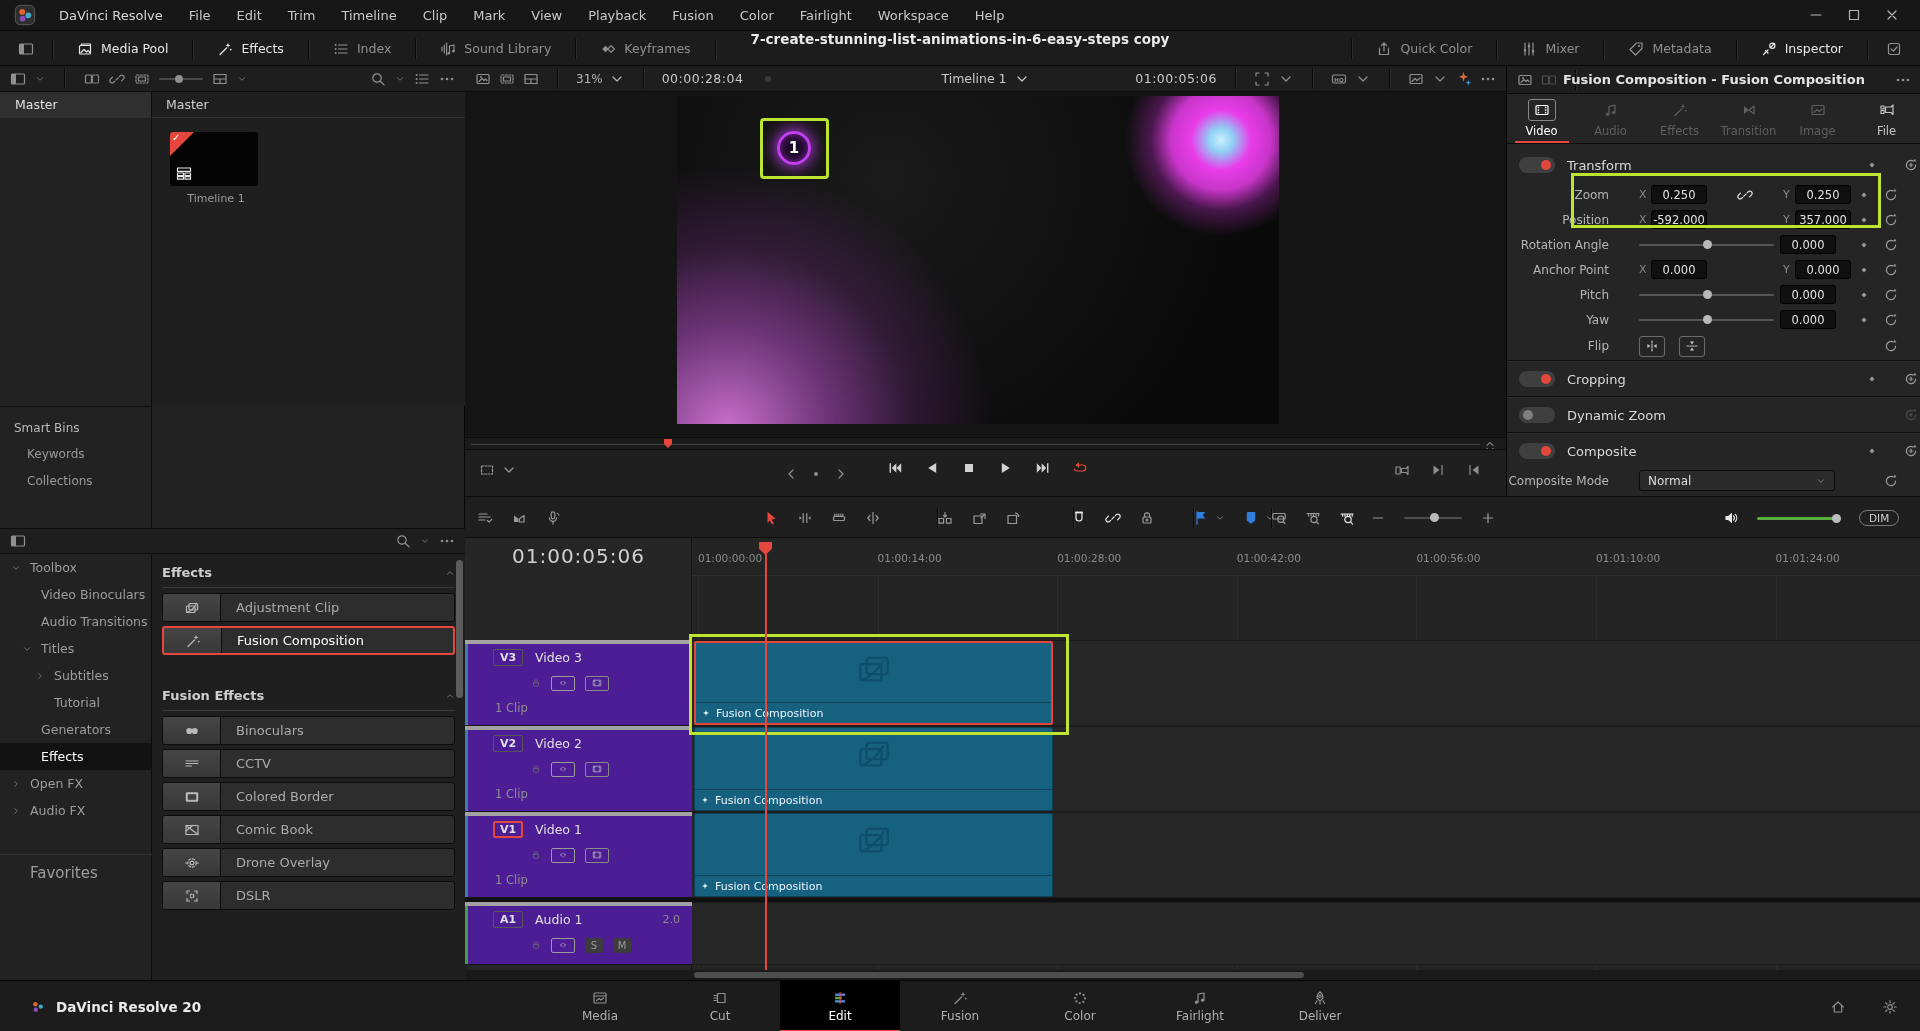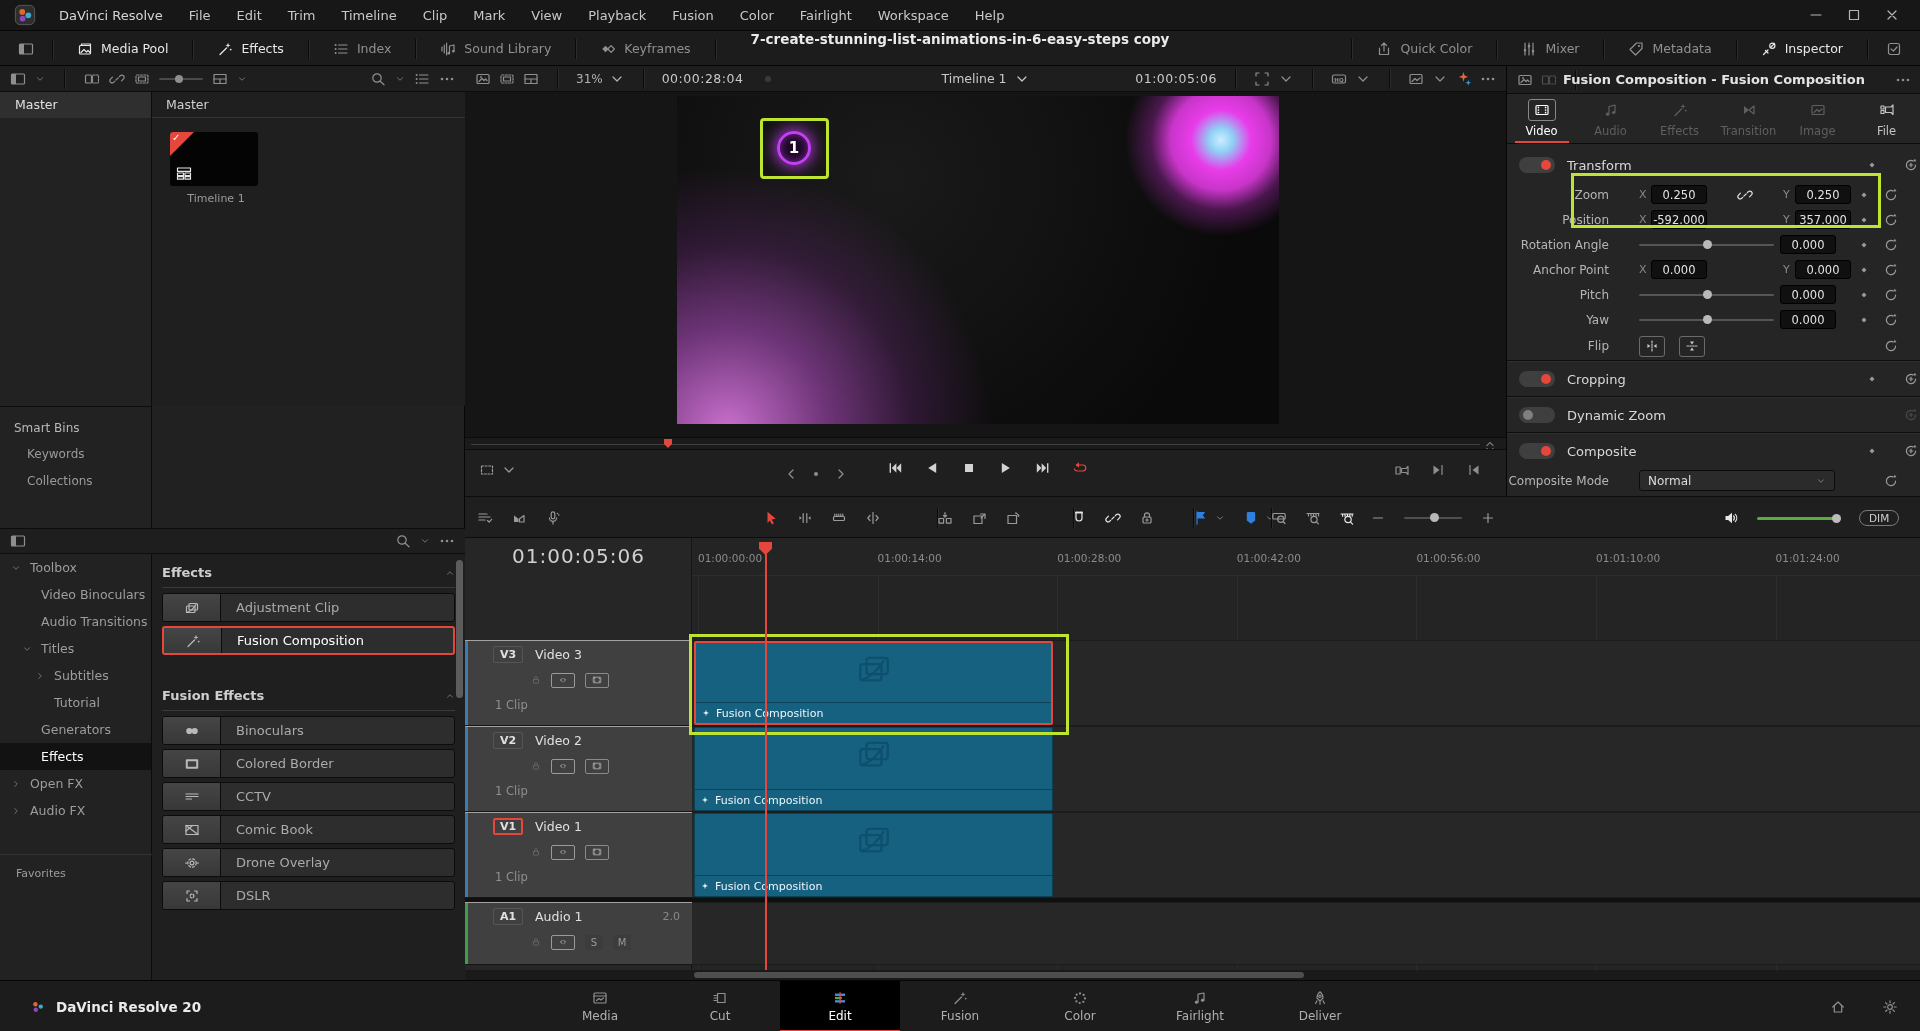--- a/index.html
+++ b/index.html
@@ -50,21 +50,21 @@
   .sb-title{height:26px;line-height:26px;padding-left:14px;color:#b9b9b9;font-size:12px}
   .sb-item{height:27px;line-height:27px;padding-left:27px;color:#9a9a9a;font-size:12px}
   
   #fx-head{position:absolute;left:0;top:462px;width:465px;height:26px;background:#1e1e1e;border-top:1px solid #0c0c0c;border-bottom:1px solid #0c0c0c;display:flex;align-items:center;gap:9px;padding:0 10px;color:#8f8f8f}
   #fx-head .sp{flex:1}
   #fx-sidebar{position:absolute;left:0;top:488px;width:152px;height:426px;background:#222;border-right:1px solid #0c0c0c}
   .fxs-row{height:27px;display:flex;align-items:center;color:#9d9d9d;font-size:12.5px;position:relative}
   .fxs-row .chev{position:absolute;color:#8a8a8a}
   .fxs-row.sel{background:#121212;color:#fff}
   .fav-div{position:absolute;left:0;top:300px;width:152px;height:1px;background:#333}
-  .fav-label{position:absolute;left:0;top:306px;width:152px;height:27px;line-height:27px;padding-left:16px;color:#9d9d9d;font-size:11px}
+  .fav-label{position:absolute;left:0;top:306px;width:152px;height:27px;line-height:27px;padding-left:30px;color:#9d9d9d;font-size:15px}
   #fx-list{position:absolute;left:152px;top:488px;width:313px;height:426px;background:#1f1f1f;overflow:hidden;padding:4px 10px 0 10px}
   .fxg-title{height:30px;display:flex;align-items:center;color:#cfcfcf;font-size:13px;font-weight:bold;border-bottom:1px solid #3a3a3a;margin-bottom:5px}
   .fxg-title .chev{margin-left:auto;color:#8a8a8a}
   .fxcard{position:relative;height:29px;border:1px solid #0c0c0c;background:#2d2d2d;border-radius:3px;margin-bottom:4px;display:flex;align-items:stretch;overflow:hidden}
   .fxcard.sel{border:2px solid var(--red)}
   .fxcard .cell{width:58px;flex:0 0 auto;background:linear-gradient(#454545,#383838);border-right:1px solid #0c0c0c;display:flex;align-items:center;justify-content:center;color:#b9b9b9}
   .fxcard .lab{display:flex;align-items:center;padding-left:15px;color:#ababab;font-size:13px}
   .fxcard.sel .lab{color:#fff}
   .fxgap{height:22px}
   #fx-scroll{position:absolute;right:1px;top:494px;width:7px;height:138px;background:#5c5c5c;border-radius:4px}
@@ -141,21 +141,21 @@
   .vol-slider{width:84px;height:3px;background:var(--vol);position:relative;border-radius:2px}
   .vol-slider b{position:absolute;top:-3px;right:0;width:9px;height:9px;border-radius:50%;background:#bcbcbc}
   .dim-btn{border:1px solid #7a7a7a;border-radius:10px;padding:1px 9px;font-size:10.5px;color:#d0d0d0}
   
   #timeline{position:absolute;left:465px;top:538px;width:1455px;height:442px;background:#242424;overflow:hidden}
   #tl-head-col{position:absolute;left:0;top:0;width:227px;height:442px;background:#262626;border-right:1px solid #151515}
   #tl-bigtc{position:absolute;left:0;top:6px;width:227px;text-align:center;color:#cfcfcf;font-size:20px;letter-spacing:1px}
   #tl-ruler{position:absolute;left:227px;top:0;width:1228px;height:38px;border-bottom:1px solid #2e2e2e;color:#8c8c8c;font-size:10.5px}
   .rlabel{position:absolute;top:14px;white-space:nowrap}
   .gridline{position:absolute;top:38px;bottom:8px;width:1px;background:#2d2d2d}
-  .track-h{position:absolute;left:0;width:227px;background:#404040;border-top:1px solid #a3a3a3;border-bottom:1px solid #151515}
+  .track-h{position:absolute;left:0;width:227px;background:#4c1d95;border-top:4px solid #a3a3a3;border-bottom:1px solid #151515}
   .track-h .band{position:absolute;left:0;top:0;bottom:0;width:3px}
   .track-h.video .band{background:#3e7cb0}
   .track-h.audio .band{background:#3f9e4a}
   .th-name{height:26px;display:flex;align-items:center;gap:12px;padding-left:28px}
   .th-id{min-width:30px;height:17px;border:1px solid #565656;border-radius:2px;display:flex;align-items:center;justify-content:center;font-size:11px;font-weight:bold;color:#e0e0e0;padding:0 4px}
   .th-id.dest{border:2px solid var(--red)}
   .th-nm{color:#e0e0e0;font-size:12.5px}
   .th-ch{margin-left:auto;margin-right:12px;color:#8a8a8a;font-size:11px}
   .th-icons{height:26px;display:flex;align-items:center;gap:10px;padding-left:66px;color:#6e6e6e}
   .asbox{width:24px;height:15px;border:1px solid #9a9a9a;border-radius:2px;display:flex;align-items:center;justify-content:center;color:#cfcfcf}
@@ -570,32 +570,32 @@
             <svg class="svgic " viewBox="0 0 16 16">
               <circle class="f" cx="5.3" cy="8" r="3.1"></circle>
               <circle class="f" cx="10.7" cy="8" r="3.1"></circle>
             </svg>
           </span>
           <span class="lab">Binoculars</span>
         </div>
         <div class="fxcard ">
           <span class="cell">
             <svg class="svgic " viewBox="0 0 16 16">
-              <rect x="2.8" y="4.2" width="10.4" height="7.6" stroke-width="2"></rect>
-            </svg>
-          </span>
-          <span class="lab">Colored Border</span>
+              <path d="M2 5h12M2 7.5h12M2 10h5.5"></path>
+            </svg>
+          </span>
+          <span class="lab">CCTV</span>
         </div>
         <div class="fxcard ">
           <span class="cell">
             <svg class="svgic " viewBox="0 0 16 16">
-              <path d="M2 5h12M2 7.5h12M2 10h5.5"></path>
-            </svg>
-          </span>
-          <span class="lab">CCTV</span>
+              <rect x="2.8" y="4.2" width="10.4" height="7.6" stroke-width="2"></rect>
+            </svg>
+          </span>
+          <span class="lab">Colored Border</span>
         </div>
         <div class="fxcard ">
           <span class="cell">
             <svg class="svgic " viewBox="0 0 16 16">
               <rect x="2" y="3.5" width="12" height="9"></rect>
               <path d="M2 3.5l12 9M8.5 3.5L2 9"></path>
             </svg>
           </span>
           <span class="lab">Comic Book</span>
         </div>

